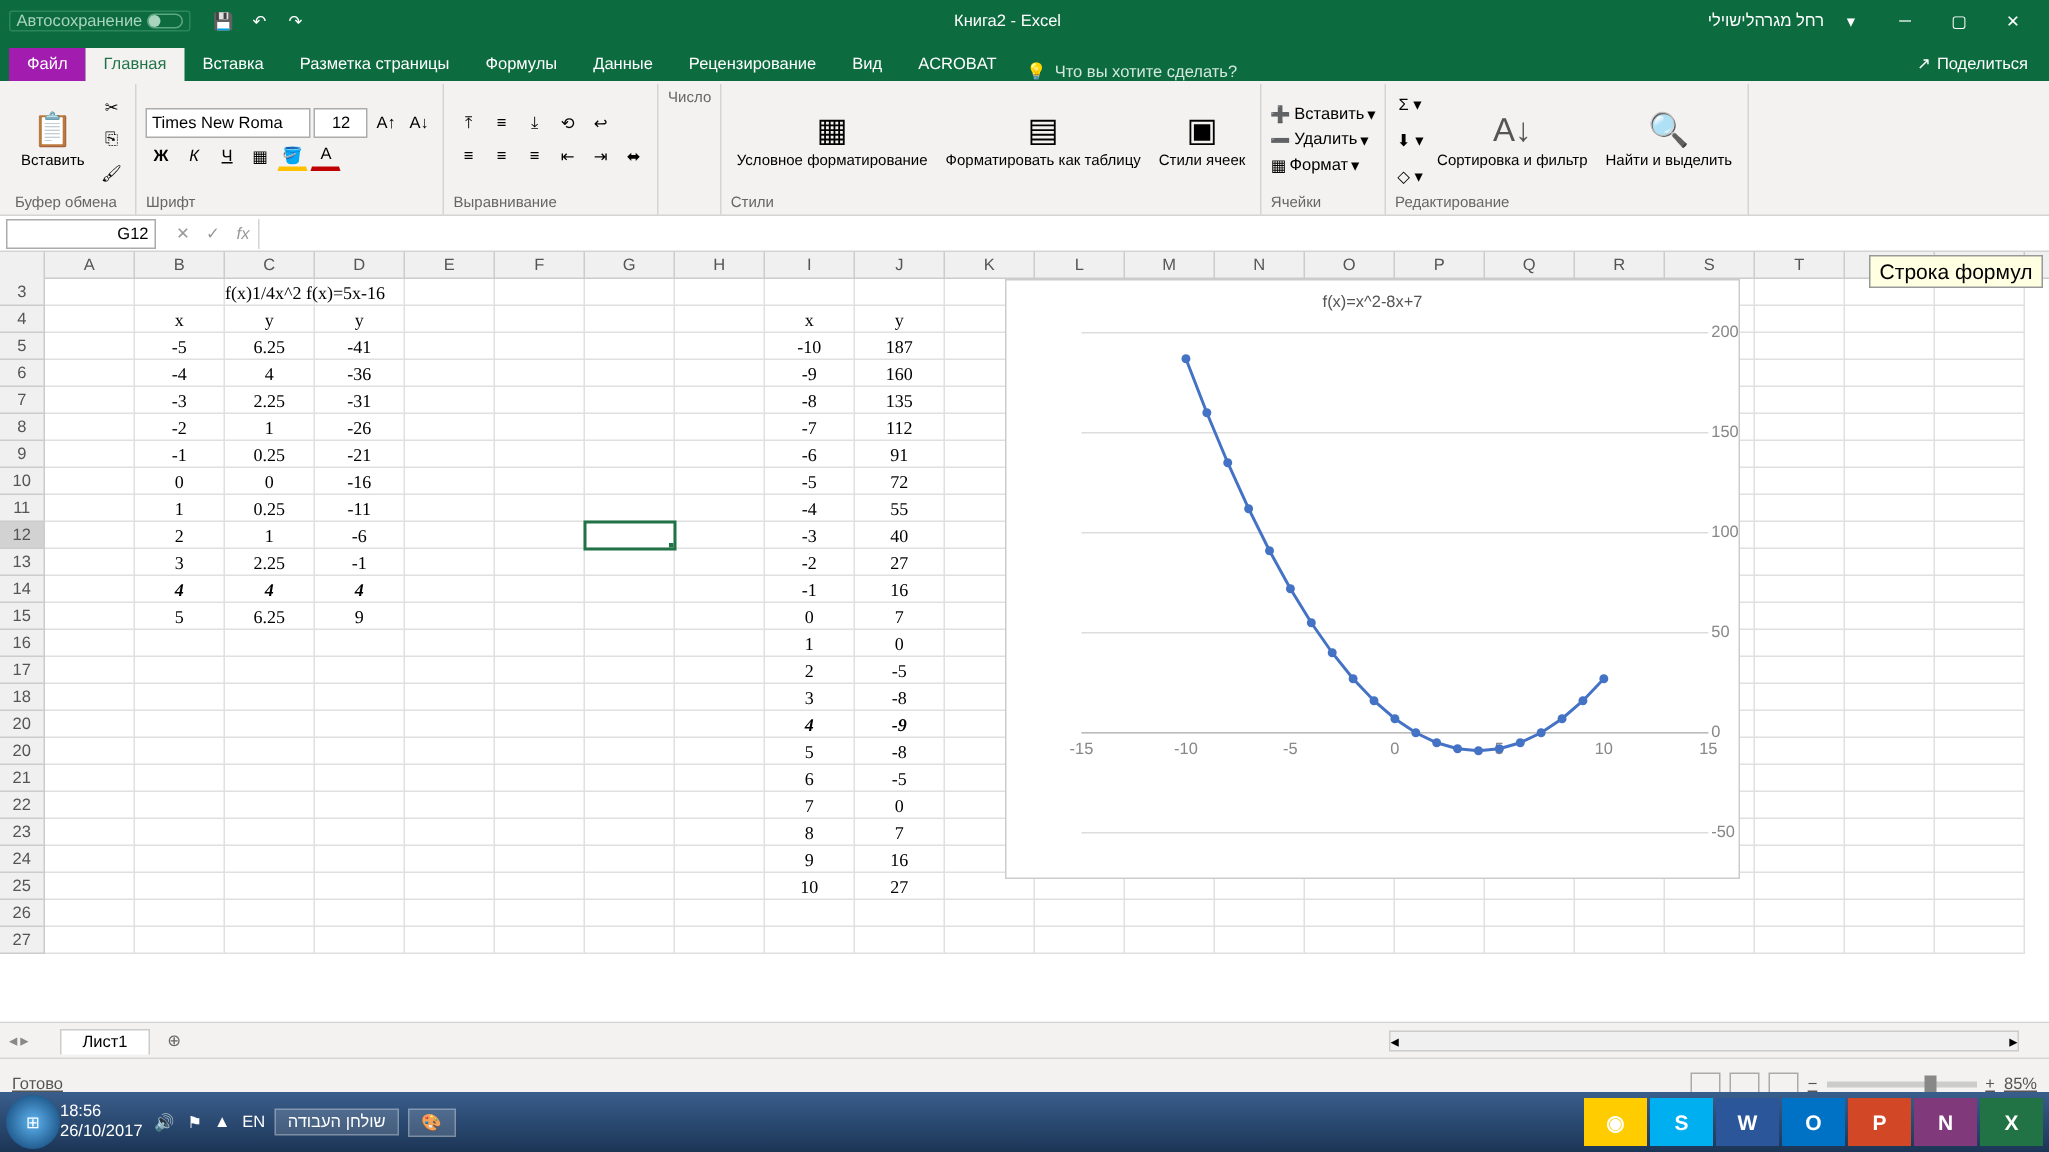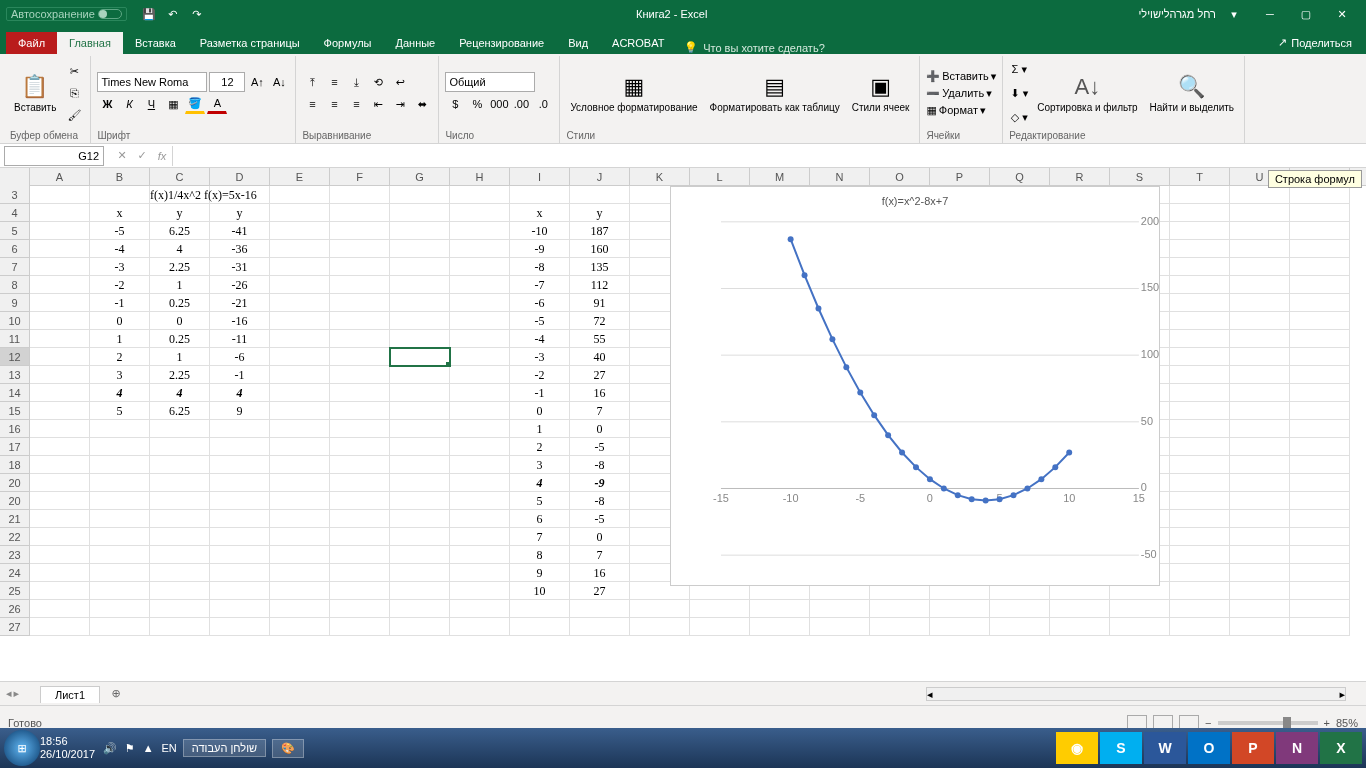--- a/index.html
+++ b/index.html
@@ -9,41 +9,41 @@
 .titlebar .autosave{color:#a8d4be;font-size:10px;border:1px solid #2a875c;border-radius:2px;padding:0 4px;display:flex;align-items:center;gap:3px;justify-content:space-between;}
 .titlebar .toggle{width:24px;height:10px;border:1px solid #5ea784;border-radius:5px;position:relative;}
 .titlebar .toggle::after{content:"";position:absolute;width:8px;height:8px;background:#a8d4be;border-radius:50%;left:0;top:0;}
 .titlebar .qat{display:flex;gap:8px;margin-left:8px;}
 .titlebar .qat .ico{width:16px;height:16px;display:flex;align-items:center;justify-content:center;color:#fff;cursor:pointer;}
 .titlebar .center{flex:1;text-align:center;color:#fff;}
 .titlebar .right{display:flex;align-items:center;gap:0;}
 .titlebar .winbtn{width:36px;height:28px;display:flex;align-items:center;justify-content:center;color:#fff;cursor:pointer;}
 .ribbon-tabs{background:#0c6b3f;height:26px;display:flex;align-items:flex-end;padding:0 6px;}
 .ribbon-tabs .tab{padding:5px 12px;color:#fff;cursor:pointer;}
-.ribbon-tabs .tab.file{background:#b91c1c;}
+.ribbon-tabs .tab.file{background:#a21caf;}
 .ribbon-tabs .tab.active{background:#f3f2f1;color:#217346;}
 .ribbon-tabs .tell{color:#d4e9dd;margin-left:8px;display:flex;align-items:center;gap:5px;}
 .ribbon-tabs .share{margin-left:auto;color:#fff;display:flex;align-items:center;gap:4px;padding:5px 8px;}
 .ribbon{background:#f3f2f1;height:90px;border-bottom:1px solid #d4d4d4;display:flex;padding:2px 4px 0;}
 .rgroup{border-right:1px solid #d4d4d4;padding:2px 6px 0;display:flex;flex-direction:column;justify-content:space-between;}
 .rgroup .glabel{text-align:left;color:#666;font-size:10px;padding:2px 0;}
 .rgroup .gbody{flex:1;display:flex;align-items:center;gap:4px;}
 .bigbtn{display:flex;flex-direction:column;align-items:center;justify-content:center;padding:2px 4px;cursor:pointer;min-width:40px;}
 .bigbtn .ico{font-size:22px;}
 .bigbtn .lbl{font-size:10px;text-align:center;line-height:1.1;margin-top:2px;}
 .smcol{display:flex;flex-direction:column;gap:2px;}
 .smrow{display:flex;gap:2px;align-items:center;}
 .smbtn{width:20px;height:20px;display:flex;align-items:center;justify-content:center;cursor:pointer;border:1px solid transparent;}
 .fontname{width:110px;height:20px;border:1px solid #ababab;background:#fff;padding:0 3px;font-size:11px;}
 .fontsize{width:36px;height:20px;border:1px solid #ababab;background:#fff;padding:0 3px;text-align:center;}
 .namebox-row{height:24px;border-bottom:1px solid #d4d4d4;display:flex;align-items:center;background:#fff;}
 .namebox{width:100px;height:20px;border:1px solid #ababab;margin:0 8px 0 4px;padding:0 4px;display:flex;align-items:center;justify-content:flex-end;}
 .fbar-btn{width:20px;height:20px;display:flex;align-items:center;justify-content:center;color:#999;cursor:pointer;}
 .fbar{flex:1;height:20px;border-left:1px solid #d4d4d4;padding:0 6px;display:flex;align-items:center;}
-.fbar-tip{position:absolute;right:4px;top:170px;background:#ffffe1;border:1px solid #999;padding:2px 6px;font-size:11px;z-index:50;}
+.fbar-tip{position:absolute;right:4px;top:170px;background:#ffffe1;border:1px solid #999;padding:2px 6px;font-size:14px;z-index:50;}
 .sheet-area{position:relative;height:513px;overflow:hidden;background:#fff;}
 .colhdr-row{display:flex;height:18px;background:#f0f0f0;border-bottom:1px solid #ccc;}
 .selall{width:30px;height:18px;background:#f0f0f0;border-right:1px solid #ccc;}
 .ch{width:60px;height:18px;border-right:1px solid #ccc;text-align:center;color:#555;line-height:18px;font-size:11px;cursor:pointer;}
 .rows{display:flex;flex-direction:column;}
 .row{display:flex;height:18px;}
 .rh{width:30px;background:#f0f0f0;border-right:1px solid #ccc;border-bottom:1px solid #ccc;text-align:center;color:#555;line-height:18px;cursor:pointer;}
 .rh.sel{background:#d2d2d2;}
 .cell{width:60px;height:18px;border-right:1px solid #e0e0e0;border-bottom:1px solid #e0e0e0;text-align:center;line-height:18px;font-family:"Times New Roman",serif;font-size:12px;overflow:hidden;}
 .cell.bold{font-weight:bold;font-style:italic;}
@@ -167,32 +167,20 @@
           <div class="smbtn">≡</div>
           <div class="smbtn">⇤</div>
           <div class="smbtn">⇥</div>
           <div class="smbtn">⬌</div>
         </div>
       </div>
     </div>
     <div class="glabel">Выравнивание</div>
   </div>
   <div class="rgroup">
-    <div class="gbody">
-      <div class="smcol">
-        <input class="fontname" style="width: 90px;" value="Общий">
-        <div class="smrow">
-          <div class="smbtn">$</div>
-          <div class="smbtn">%</div>
-          <div class="smbtn">000</div>
-          <div class="smbtn">.00</div>
-          <div class="smbtn">.0</div>
-        </div>
-      </div>
-    </div>
     <div class="glabel">Число</div>
   </div>
   <div class="rgroup">
     <div class="gbody">
       <div class="bigbtn">
           <span class="ico">▦</span>
           <span class="lbl">Условное
 форматирование</span>
         </div>
       <div class="bigbtn">

